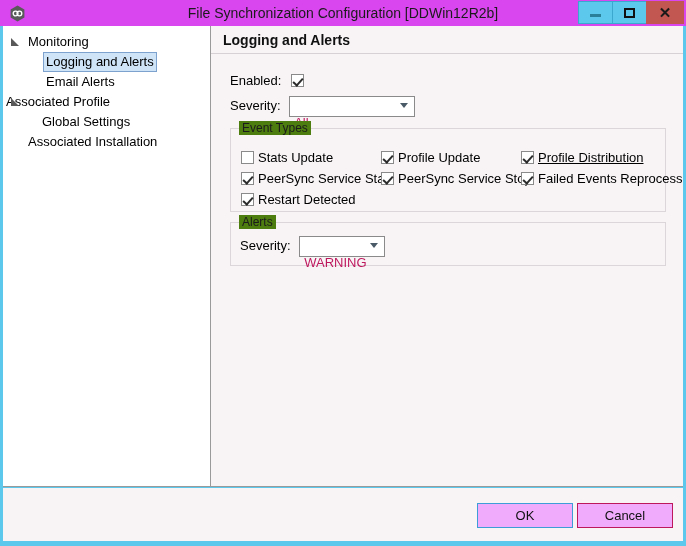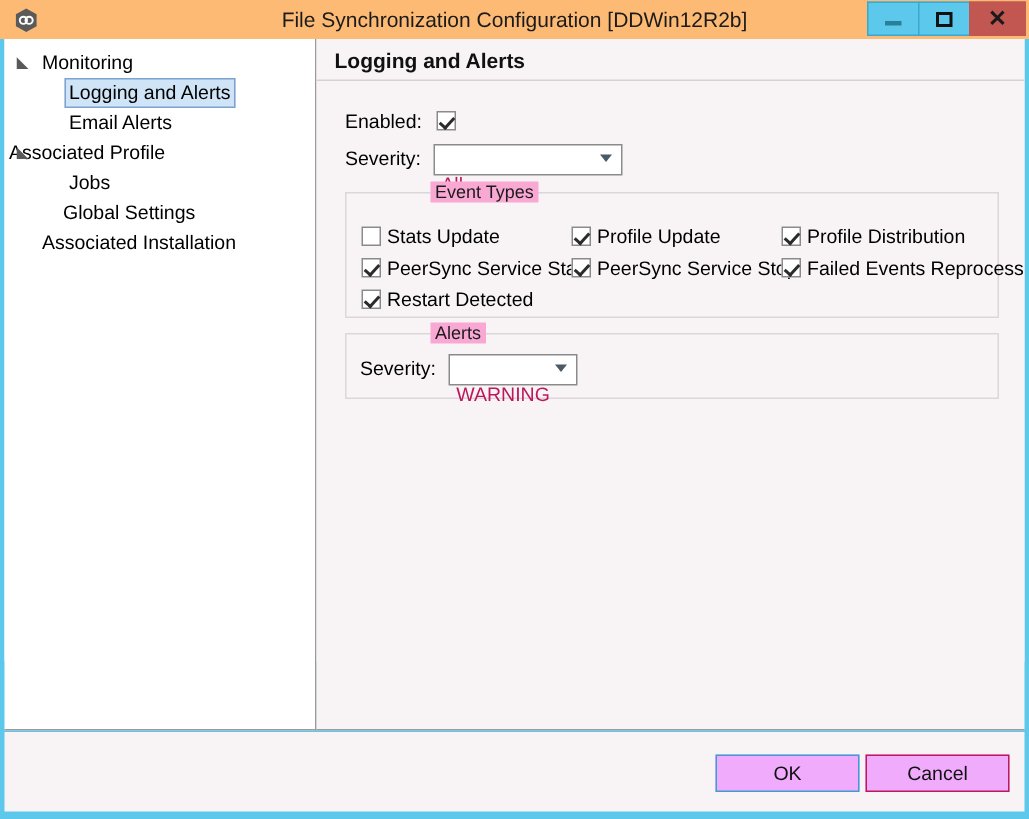--- a/index.html
+++ b/index.html
@@ -20,21 +20,21 @@
     background: #5bc8ec;
     overflow: hidden;
   }
 
   
   #titlebar {
     position: absolute;
     left: 0; top: 0;
     width: 686px;
     height: 26px;
-    background: #fdba74;
+    background: #d946ef;
   }
   #title-icon {
     position: absolute;
     left: 9px; top: 5px;
     width: 17px; height: 17px;
   }
   #title-text {
     position: absolute;
     left: 0; top: 0;
     width: 686px;
@@ -225,27 +225,26 @@
   .groupbox {
     position: absolute;
     box-sizing: border-box;
     border: 1px solid #dcd6da;
     background: transparent;
   }
   .groupbox > .gb-title {
     position: absolute;
     left: 8px;
     top: -8px;
-    background: #f9a8d4;
+    background: #4d7c0f;
     padding: 0 3px;
     font-size: 12px;
     color: #1b1b1b;
     line-height: 14px;
     white-space: nowrap;
-    margin-left: 48px;
   }
 
   .cbx-item {
     position: absolute;
     height: 18px;
     line-height: 18px;
     font-size: 13px;
     color: #000000;
     white-space: nowrap;
     cursor: default;
@@ -316,21 +315,20 @@
     <div id="tree-panel">
       <div id="tree-nodes" style="position:absolute; left:0; top:6px; width:208px;">
           <div class="tree-node" style="padding-left: 22px;"><svg class="expander" viewBox="0 0 9 9" width="9" height="9" style="left: 8px;">
               <polygon points="0,0 8,8 0,8" fill="#595959"></polygon>
             </svg><span class="node-label">Monitoring</span></div>
           <div class="tree-node selected" style="padding-left: 40px;"><span class="node-label">Logging and Alerts</span></div>
           <div class="tree-node" style="padding-left: 40px;"><span class="node-label">Email Alerts</span></div>
           <div class="tree-node" style=""><svg class="expander" viewBox="0 0 9 9" width="9" height="9" style="left: 8px;">
               <polygon points="0,0 8,8 0,8" fill="#595959"></polygon>
             </svg><span class="node-label">Associated Profile</span></div>
-          <div class="tree-node" style="padding-left: 40px;"><span class="node-label">Jobs</span></div>
           <div class="tree-node" style="padding-left: 36px;"><span class="node-label">Global Settings</span></div>
           <div class="tree-node" style="padding-left: 22px;"><span class="node-label">Associated Installation</span></div>
         </div>
     </div>
 
     <div id="content-panel">
 
       <div id="content-header">Logging and Alerts</div>
 
       <div class="field-row" style="left:19px; top:44px;">
@@ -344,21 +342,21 @@
           <span class="combo-text">All</span>
           <span class="combo-arrow"></span>
         </span>
       </div>
 
       <div class="groupbox" id="gb-event-types" style="left:19px; top:102px; width:436px; height:84px;">
         <span class="gb-title">Event Types</span>
         <div id="event-types-items" style="position:absolute; left:0; top:0; width:436px; height:84px;">
             <div class="cbx-item" style="left: 10px; top: 20px;"><span class="cbx"></span><span>Stats Update</span></div>
             <div class="cbx-item" style="left: 150px; top: 20px;"><span class="cbx checked"></span><span>Profile Update</span></div>
-            <div class="cbx-item" style="left: 290px; top: 20px;"><span class="cbx checked"></span><span>Profile Distribution</span></div>
+            <div class="cbx-item" style="left: 290px; top: 20px; text-decoration: underline;"><span class="cbx checked"></span><span>Profile Distribution</span></div>
             <div class="cbx-item" style="left: 10px; top: 41px;"><span class="cbx checked"></span><span>PeerSync Service Start</span></div>
             <div class="cbx-item" style="left: 150px; top: 41px;"><span class="cbx checked"></span><span>PeerSync Service Stop</span></div>
             <div class="cbx-item" style="left: 290px; top: 41px;"><span class="cbx checked"></span><span>Failed Events Reprocess</span></div>
             <div class="cbx-item" style="left: 10px; top: 62px;"><span class="cbx checked"></span><span>Restart Detected</span></div>
           </div>
       </div>
 
       <div class="groupbox" id="gb-alerts" style="left:19px; top:196px; width:436px; height:44px;">
         <span class="gb-title">Alerts</span>
         <div class="field-row" style="left:9px; top:12px;">

